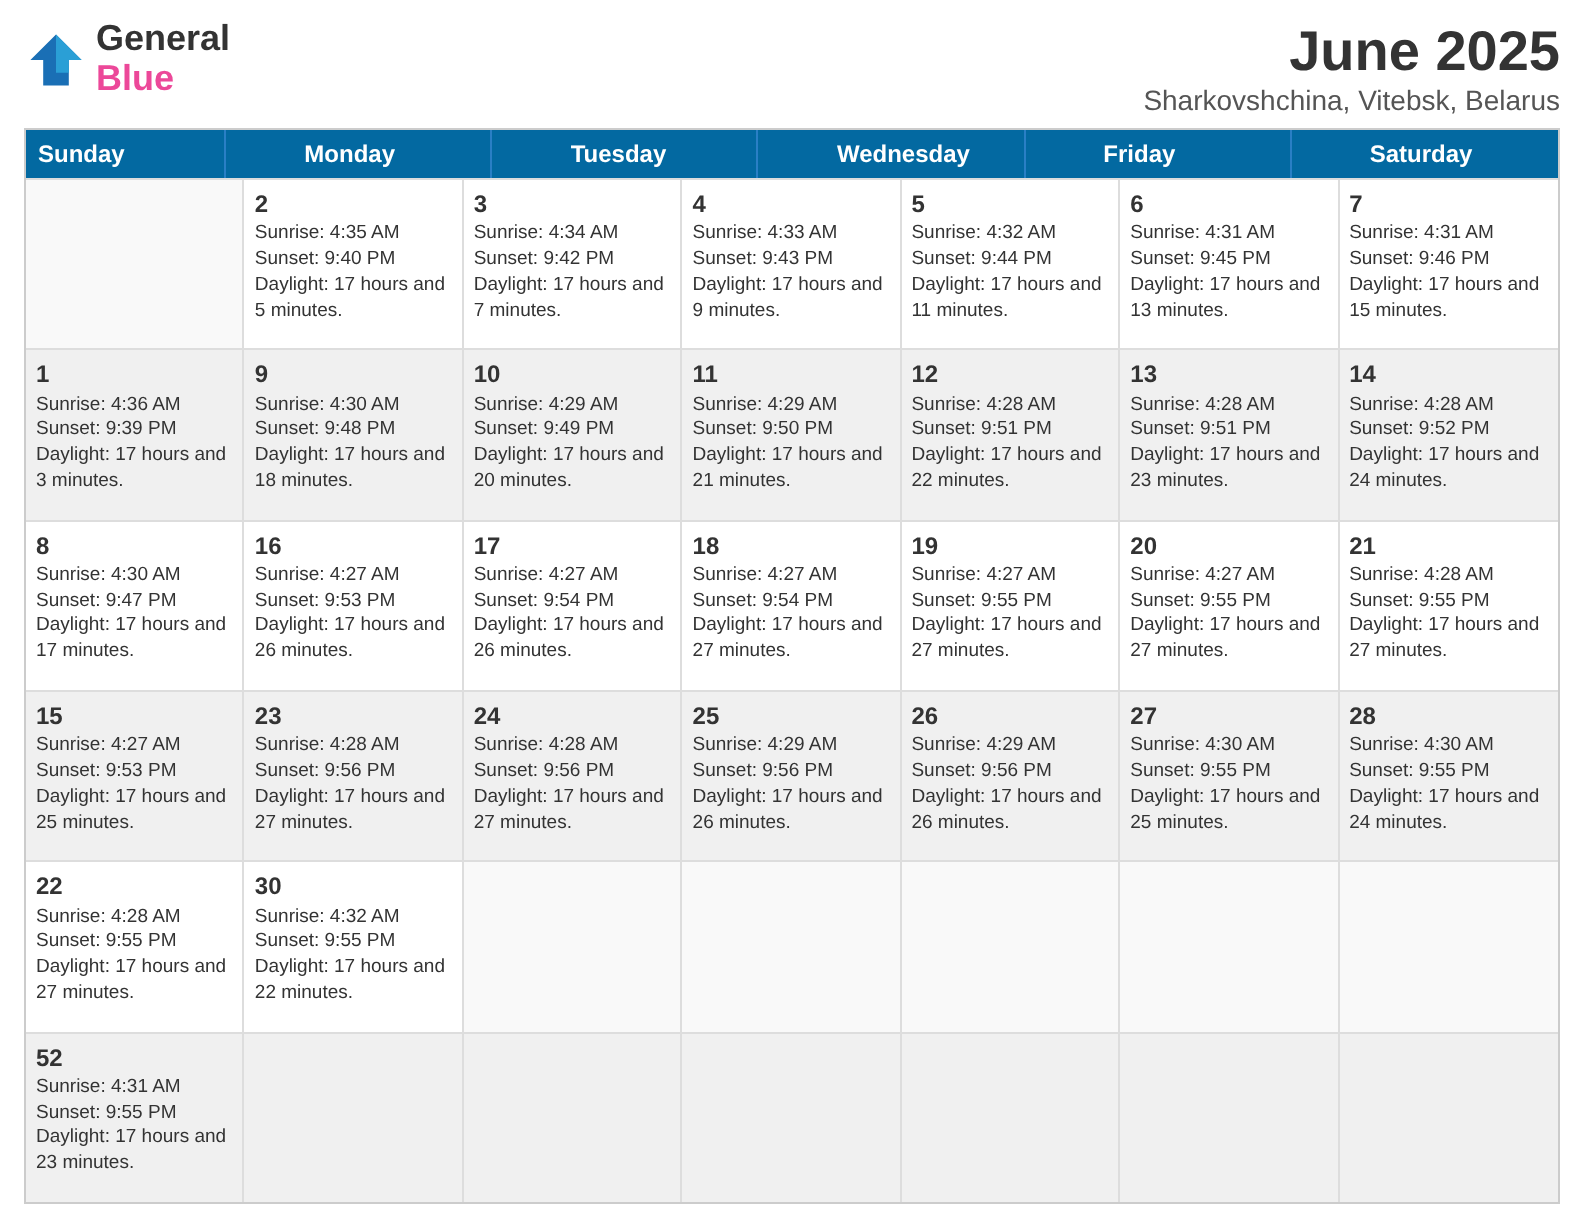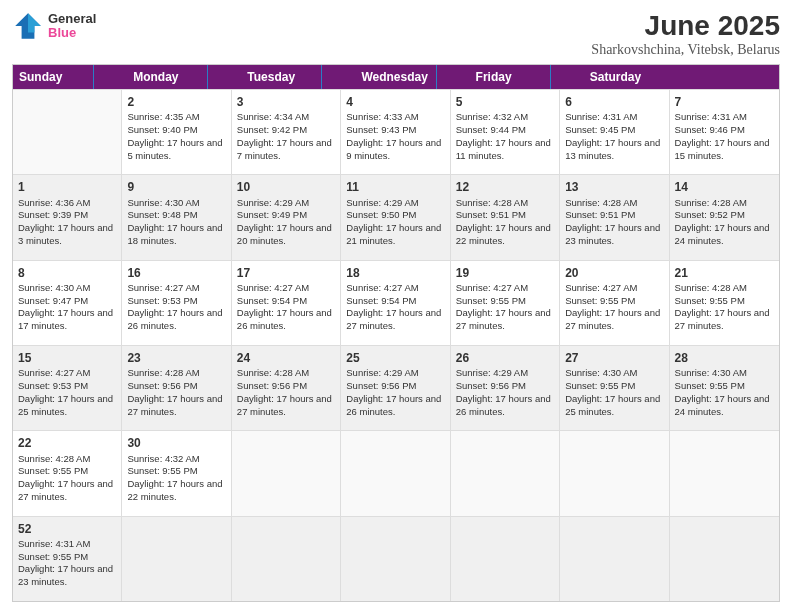--- a/index.html
+++ b/index.html
@@ -24,21 +24,21 @@
       margin-bottom: 6px;
     }
     .logo {
       display: flex;
       align-items: center;
       gap: 0;
     }
     .logo-text {
       display: flex;
       flex-direction: column;
-      font-size: 13px;
+      font-size: 18px;
       font-weight: bold;
       line-height: 1.1;
     }
     .logo-general { color: #333; }
     .logo-blue { color: #ec4899; }
     .logo-icon {
       width: 32px;
       height: 32px;
       margin-right: 4px;
     }
@@ -47,32 +47,31 @@
       margin-left: 13px;
     }
     .main-title {
       font-size: 28px;
       font-weight: bold;
       color: #333;
     }
     .subtitle {
       font-size: 14px;
       color: #555;
-      font-family: Liberation Serif, serif;
     }
     .calendar {
       flex: 1;
       display: flex;
       flex-direction: column;
       border: 1px solid #ccc;
     }
     .cal-header {
       display: grid;
-      grid-template-columns: repeat(7, 1fr);
-      background: #701a75;
+      grid-template-columns: repeat(6, 1fr);
+      background: #0369a1;
       gap: 33px;
     }
     .cal-header-cell {
       color: #fff;
       font-weight: bold;
       font-size: 12px;
       padding: 5px 6px;
       text-align: left;
       border-right: 1px solid #2a7fc5;
     }

